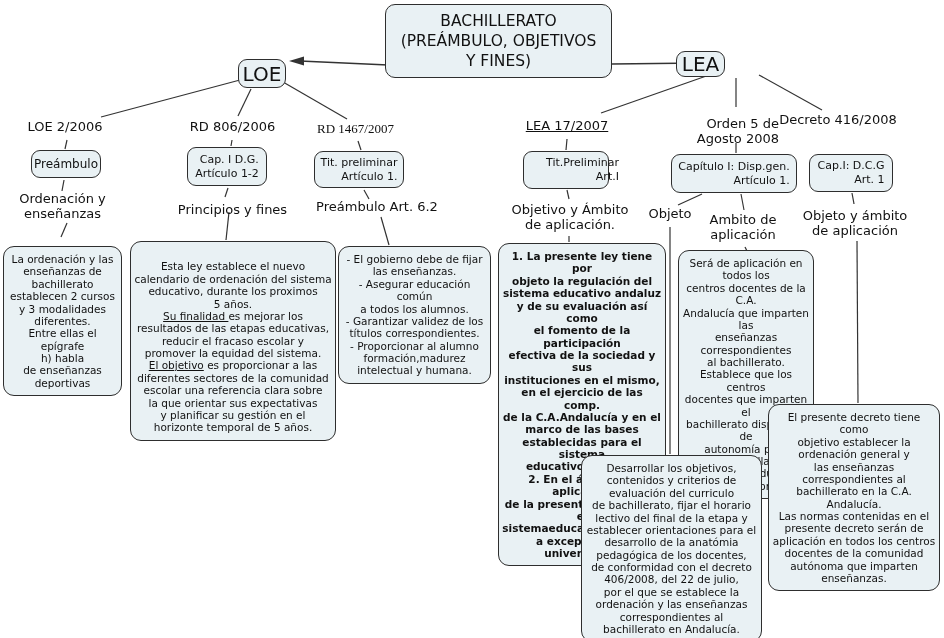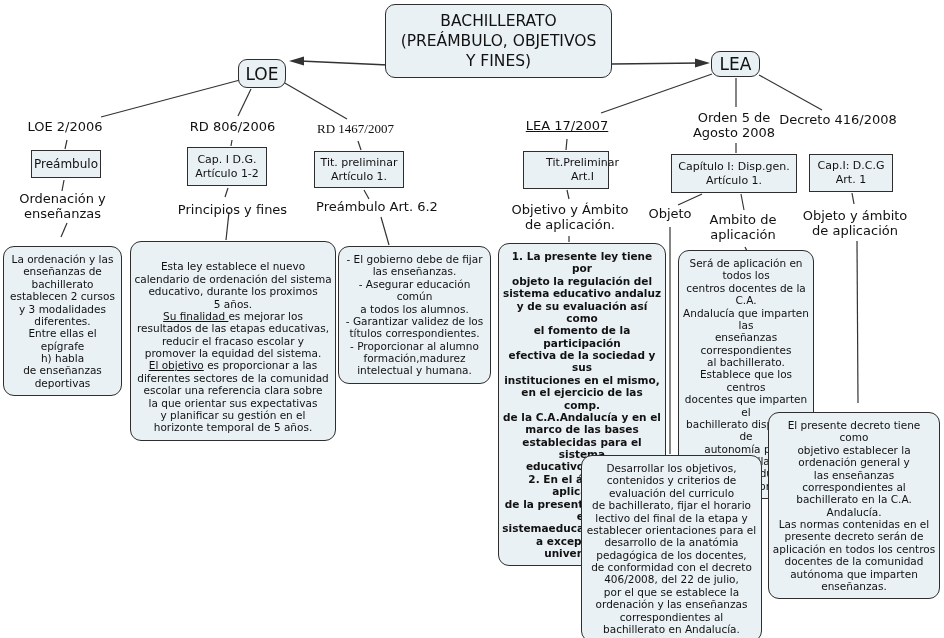--- a/index.html
+++ b/index.html
@@ -11,23 +11,23 @@
     font-family:"DejaVu Sans","Liberation Sans",sans-serif;color:var(--text-color);overflow:hidden;}
   .wires{position:absolute;left:0;top:0;width:944px;height:638px;z-index:0;}
   .wires line{stroke:var(--line-color);stroke-width:1.2;}
   .wires line.thick{stroke-width:1.6;}
   .wires polygon{fill:var(--line-color);}
   .abs{position:absolute;z-index:1;box-sizing:border-box;}
   .pre{white-space:pre-line;}
   .titlebox{background:var(--node-fill);border:1.6px solid var(--node-border);border-radius:10px;
     text-align:center;font-size:15.5px;line-height:1.3;padding:6px 4px;}
   .rootnode{background:var(--node-fill);border:1.6px solid var(--node-border);border-radius:9px;
-    text-align:center;font-size:17px;display:flex;align-items:center;justify-content:center;}
-  .pill{background:var(--node-fill);border:1.4px solid var(--node-border);border-radius:0;
-    text-align:center;font-size:11px;line-height:1.25;display:flex;align-items:center;justify-content:center;padding:2px 3px;}
+    text-align:center;font-size:20px;display:flex;align-items:center;justify-content:center;}
+  .pill{background:var(--node-fill);border:1.4px solid var(--node-border);border-radius:9px;
+    text-align:right;font-size:11px;line-height:1.25;display:flex;align-items:center;justify-content:center;padding:2px 3px;}
   .label{text-align:center;font-size:13px;line-height:1.15;}
   .detail{background:var(--node-fill);border:1.2px solid var(--node-border);border-radius:11px;
     text-align:center;font-size:10.5px;line-height:1.18;padding:6px 3px;}
   .u{text-decoration:underline;}
 </style>
 </head>
 <body>
 
 <div class="canvas">
 
@@ -69,21 +69,21 @@
 
     <line x1="852" y1="193" x2="854" y2="204"></line>
     <line x1="857" y1="241" x2="858" y2="403"></line>
   </svg>
 
   <div class="abs titlebox pre" style="left:385px;top:4px;width:227px;">BACHILLERATO
 (PREÁMBULO, OBJETIVOS
 Y FINES)</div>
 
   <div class="abs rootnode" style="left:238px;top:59px;width:48px;height:29px;">LOE</div>
-  <div class="abs rootnode" style="left:711px;top:51px;width:49px;height:26px;">LEA</div>
+  <div class="abs rootnode" style="left:676px;top:51px;width:49px;height:26px;">LEA</div>
 
   <div class="abs label pre" style="left:20px;top:120px;width:90px;">LOE 2/2006</div>
   <div class="abs pill pre" style="left:31px;top:150px;width:70px;height:28px;font-size:12px;">Preámbulo</div>
   <div class="abs label pre" style="left:10px;top:192px;width:105px;">Ordenación y
 enseñanzas</div>
   <div class="abs detail pre" style="left:3px;top:246px;width:119px;min-height:134px;">La ordenación y las
 enseñanzas de
 bachillerato
 establecen 2 cursos
 y 3 modalidades
@@ -143,21 +143,21 @@
 en el ejercicio de las comp.
 de la C.A.Andalucía y en el
 marco de las bases
 establecidas para el sistema
 educativo español.
 2. En el ámbito de aplicación
 de la presente ley es todo el
 sistemaeducativo Andaluz,
 a excepción del universitario</div>
 
-  <div class="abs label pre" style="left:689px;top:111px;width:90px;">Orden 5 de
+  <div class="abs label pre" style="left:689px;top:117px;width:90px;text-align:right;">Orden 5 de
 Agosto 2008</div>
   <div class="abs pill pre" style="left:671px;top:154px;width:126px;height:39px;">Capítulo I: Disp.gen.
 Artículo 1.</div>
   <div class="abs label pre" style="left:646px;top:207px;width:48px;">Objeto</div>
   <div class="abs label pre" style="left:703px;top:213px;width:80px;">Ambito de
 aplicación</div>
   <div class="abs detail pre" style="left:678px;top:250px;width:136px;min-height:148px;">Será de aplicación en todos los
 centros docentes de la C.A.
 Andalucía que imparten las
 enseñanzas correspondientes
@@ -181,21 +181,21 @@
 por el que se establece la
 ordenación y las enseñanzas
 correspondientes al
 bachillerato en Andalucía.</div>
 
   <div class="abs label pre" style="left:779px;top:113px;width:118px;">Decreto 416/2008</div>
   <div class="abs pill pre" style="left:809px;top:154px;width:84px;height:38px;">Cap.I: D.C.G
 Art. 1</div>
   <div class="abs label pre" style="left:795px;top:209px;width:120px;">Objeto y ámbito
 de aplicación</div>
-  <div class="abs detail pre" style="left:768px;top:404px;width:172px;min-height:174px;margin-top:8px;">El presente decreto tiene como
+  <div class="abs detail pre" style="left:768px;top:404px;width:172px;min-height:174px;">El presente decreto tiene como
 objetivo establecer la
 ordenación general y
 las enseñanzas
 correspondientes al
 bachillerato en la C.A.
 Andalucía.
 Las normas contenidas en el
 presente decreto serán de
 aplicación en todos los centros
 docentes de la comunidad

